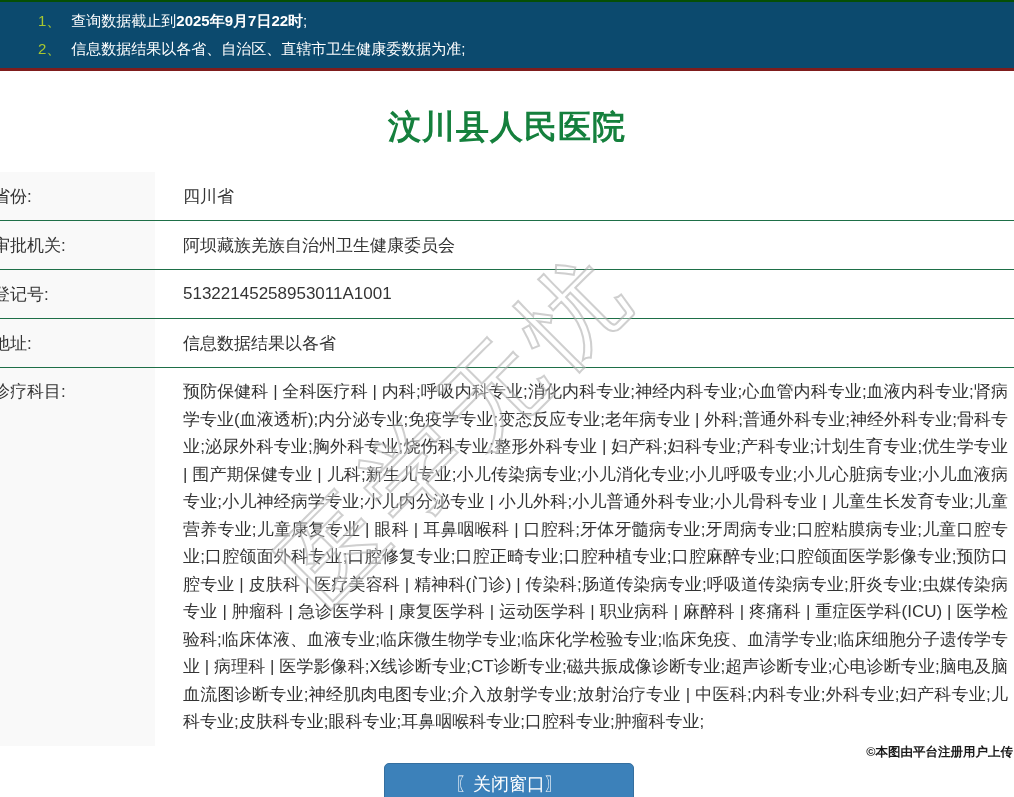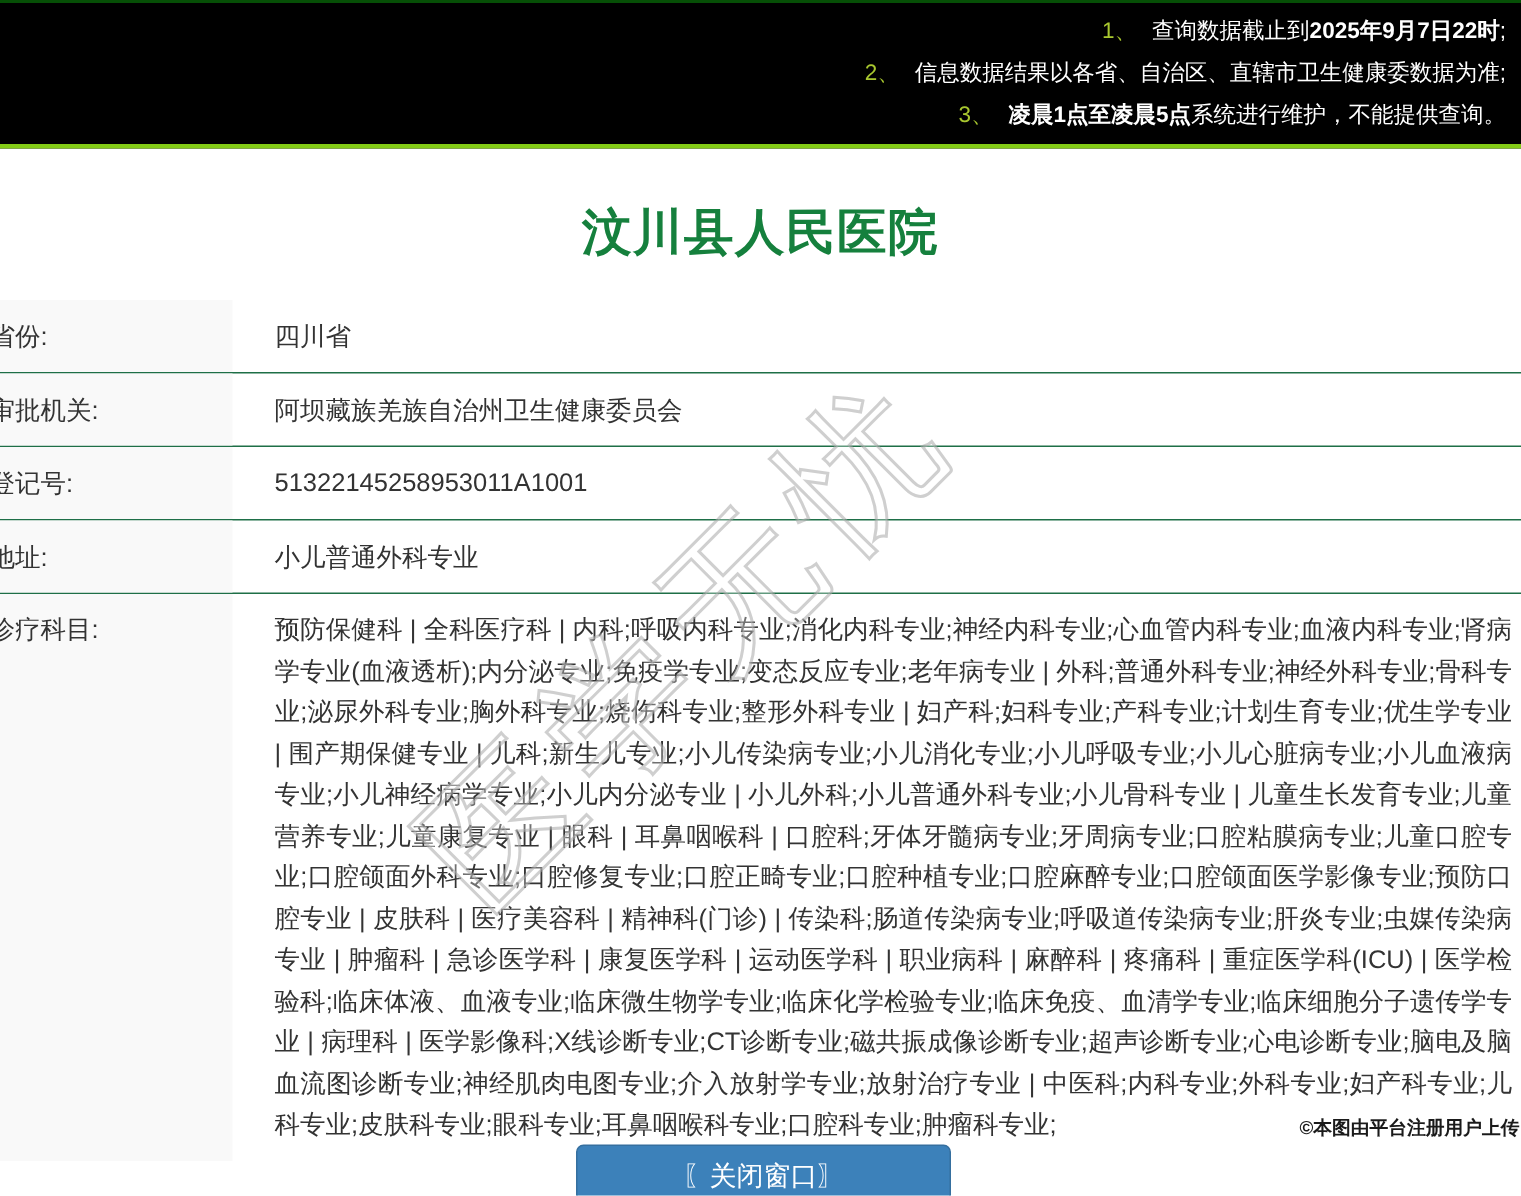--- a/index.html
+++ b/index.html
@@ -4,25 +4,24 @@
 <style>
   html,body{margin:0;padding:0;}
   body{
     width:1014px;height:797px;overflow:hidden;position:relative;
     background:#ffffff;
     font-family:"Liberation Sans","DejaVu Sans",sans-serif;
     color:#333;
   }
   
   .notice-bar{
-    background:#000000;
+    background:#0c4a6e;
     border-top:2px solid #064f06;
-    border-bottom:3px solid #84cc16;
+    border-bottom:3px solid #7f1d1d;
     padding:5px 10px 5px 0;
-    text-align:right;
   }
   .notice-line{
     line-height:28px;font-size:15px;color:#ffffff;padding-left:38px;
     white-space:nowrap;
   }
   .notice-num{color:#a8c72f;margin-right:10px;}
   .notice-bold{font-weight:bold;color:#ffffff;}
   
   .page-title{
     margin-top:34px;margin-bottom:0;
@@ -74,43 +73,40 @@
 </head>
 <body>
 
 <div class="notice-bar">
   <div class="notice-line">
     <span class="notice-num">1、</span><span>查询数据截止到</span><span class="notice-bold">2025年9月7日22时</span><span>;</span>
   </div>
   <div class="notice-line">
     <span class="notice-num">2、</span><span>信息数据结果以各省、自治区、直辖市卫生健康委数据为准;</span><span class="notice-bold"></span><span></span>
   </div>
-  <div class="notice-line">
-    <span class="notice-num">3、</span><span></span><span class="notice-bold">凌晨1点至凌晨5点</span><span>系统进行维护，不能提供查询。</span>
-  </div>
 </div>
 
 <div class="page-title">汶川县人民医院</div>
 
 <div class="info-table">
   <div class="row">
     <div class="cell-label">省份:</div>
     <div class="cell-value">四川省</div>
   </div>
   <div class="row">
     <div class="cell-label">审批机关:</div>
     <div class="cell-value">阿坝藏族羌族自治州卫生健康委员会</div>
   </div>
   <div class="row">
     <div class="cell-label">登记号:</div>
     <div class="cell-value">51322145258953011A1001</div>
   </div>
   <div class="row">
     <div class="cell-label">地址:</div>
-    <div class="cell-value">小儿普通外科专业</div>
+    <div class="cell-value">信息数据结果以各省</div>
   </div>
   <div class="row tall">
     <div class="cell-label">诊疗科目:</div>
     <div class="cell-value">预防保健科 | 全科医疗科 | 内科;呼吸内科专业;消化内科专业;神经内科专业;心血管内科专业;血液内科专业;肾病学专业(血液透析);内分泌专业;免疫学专业;变态反应专业;老年病专业 | 外科;普通外科专业;神经外科专业;骨科专业;泌尿外科专业;胸外科专业;烧伤科专业;整形外科专业 | 妇产科;妇科专业;产科专业;计划生育专业;优生学专业 | 围产期保健专业 | 儿科;新生儿专业;小儿传染病专业;小儿消化专业;小儿呼吸专业;小儿心脏病专业;小儿血液病专业;小儿神经病学专业;小儿内分泌专业 | 小儿外科;小儿普通外科专业;小儿骨科专业 | 儿童生长发育专业;儿童营养专业;儿童康复专业 | 眼科 | 耳鼻咽喉科 | 口腔科;牙体牙髓病专业;牙周病专业;口腔粘膜病专业;儿童口腔专业;口腔颌面外科专业;口腔修复专业;口腔正畸专业;口腔种植专业;口腔麻醉专业;口腔颌面医学影像专业;预防口腔专业 | 皮肤科 | 医疗美容科 | 精神科(门诊) | 传染科;肠道传染病专业;呼吸道传染病专业;肝炎专业;虫媒传染病专业 | 肿瘤科 | 急诊医学科 | 康复医学科 | 运动医学科 | 职业病科 | 麻醉科 | 疼痛科 | 重症医学科(ICU) | 医学检验科;临床体液、血液专业;临床微生物学专业;临床化学检验专业;临床免疫、血清学专业;临床细胞分子遗传学专业 | 病理科 | 医学影像科;X线诊断专业;CT诊断专业;磁共振成像诊断专业;超声诊断专业;心电诊断专业;脑电及脑血流图诊断专业;神经肌肉电图专业;介入放射学专业;放射治疗专业 | 中医科;内科专业;外科专业;妇产科专业;儿科专业;皮肤科专业;眼科专业;耳鼻咽喉科专业;口腔科专业;肿瘤科专业;</div>
   </div>
 </div>
 
 <div class="watermark">医学无忧</div>
 
 <button class="close-btn">〖关闭窗口〗</button>

